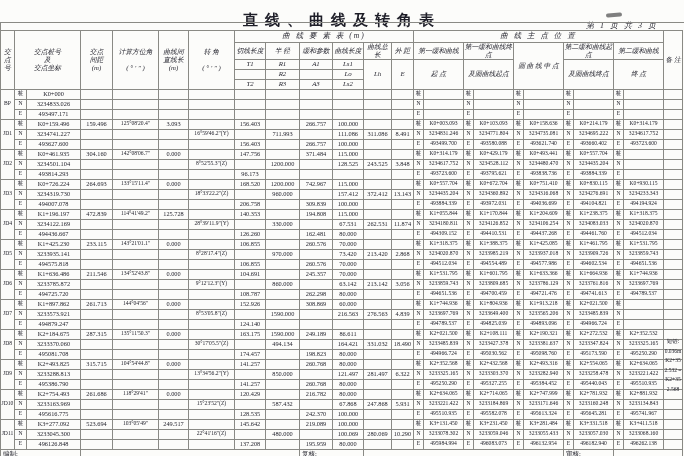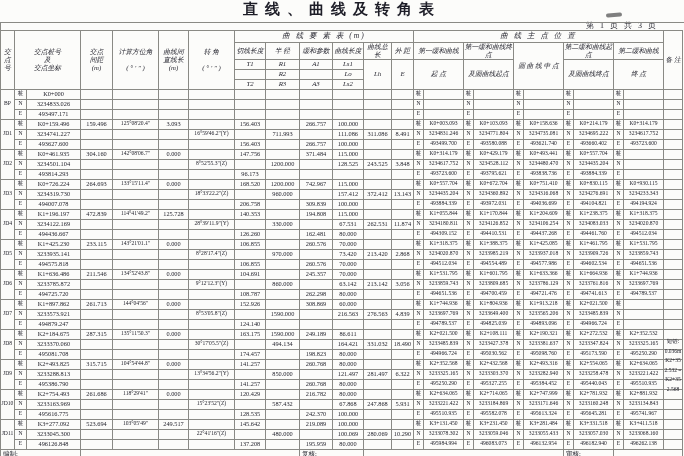--- a/index.html
+++ b/index.html
@@ -1,20 +1,20 @@
 <!DOCTYPE html>
 <html><head>
 <meta charset="utf-8">
 <style>
   html,body{margin:0;padding:0;background:#e8e8e4;}
   .sheet{position:relative;width:684px;height:456px;background:#fcfcfa;overflow:hidden;
          font-family:"Liberation Serif","DejaVu Serif",serif;color:#1e1e28;}
-  .title{position:absolute;top:0;left:0;width:100%;text-align:center;
+  .title{position:absolute;top:11px;left:0;width:100%;text-align:center;
          font-size:15px;font-weight:bold;letter-spacing:7px;}
-  .pageinfo{position:absolute;top:20px;right:26px;font-size:8px;letter-spacing:2px;}
+  .pageinfo{position:absolute;top:20px;right:26px;font-size:8px;letter-spacing:2px;font-style:italic;}
   .inkmark{position:absolute;top:13px;right:62px;width:16px;height:4px;background:#555;
            opacity:.75;transform:rotate(-4deg);border-radius:2px;}
   .frame{position:absolute;top:22px;left:0;width:683px;height:8px;
          border-top:1px solid #8a8a85;border-left:1px solid #8a8a85;border-right:1px solid #8a8a85;}
   table{position:absolute;top:30px;left:0;border-collapse:collapse;table-layout:fixed;width:683px;}
   th,td{border:1px solid #8a8a85;padding:0;margin:0;font-weight:normal;text-align:center;
         font-size:6.3px;line-height:1.05;height:9px;overflow:hidden;white-space:nowrap;}
   th{font-size:6.8px;white-space:pre-line;line-height:1.15;font-style:italic;}
   th.big{font-size:7.5px;letter-spacing:2px;}
   td.mk,th.mk{font-size:5.6px;}

